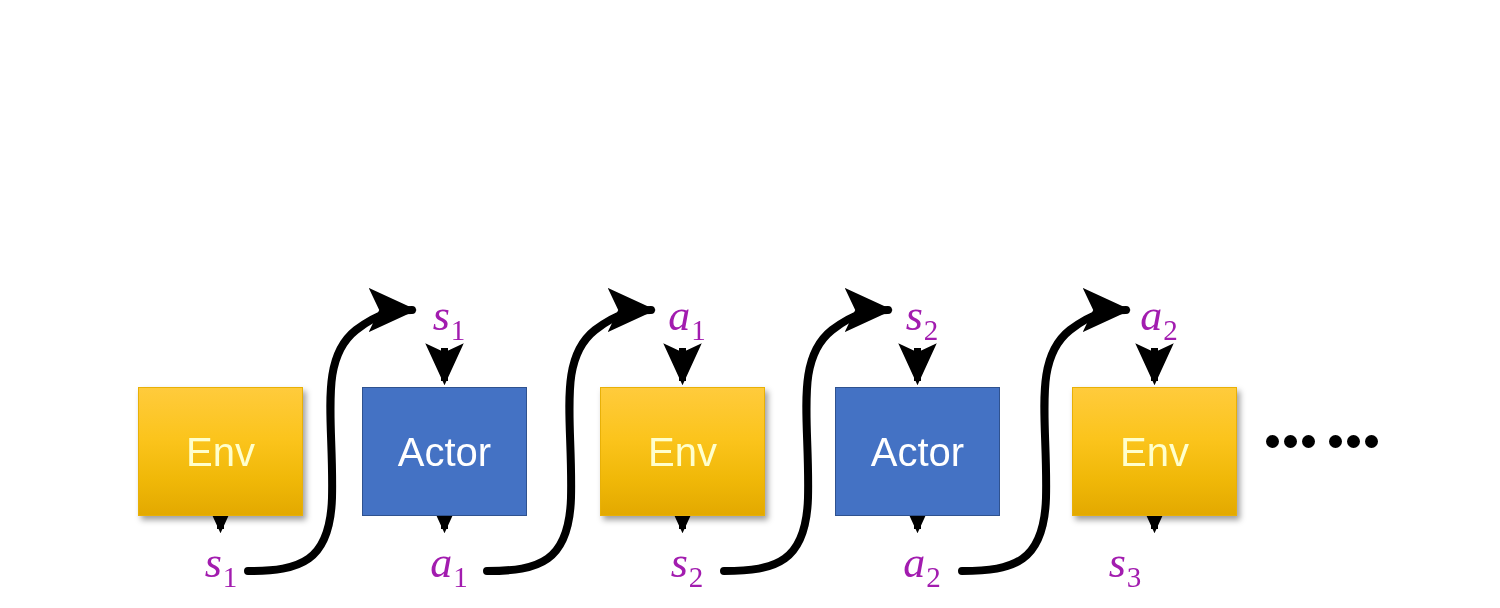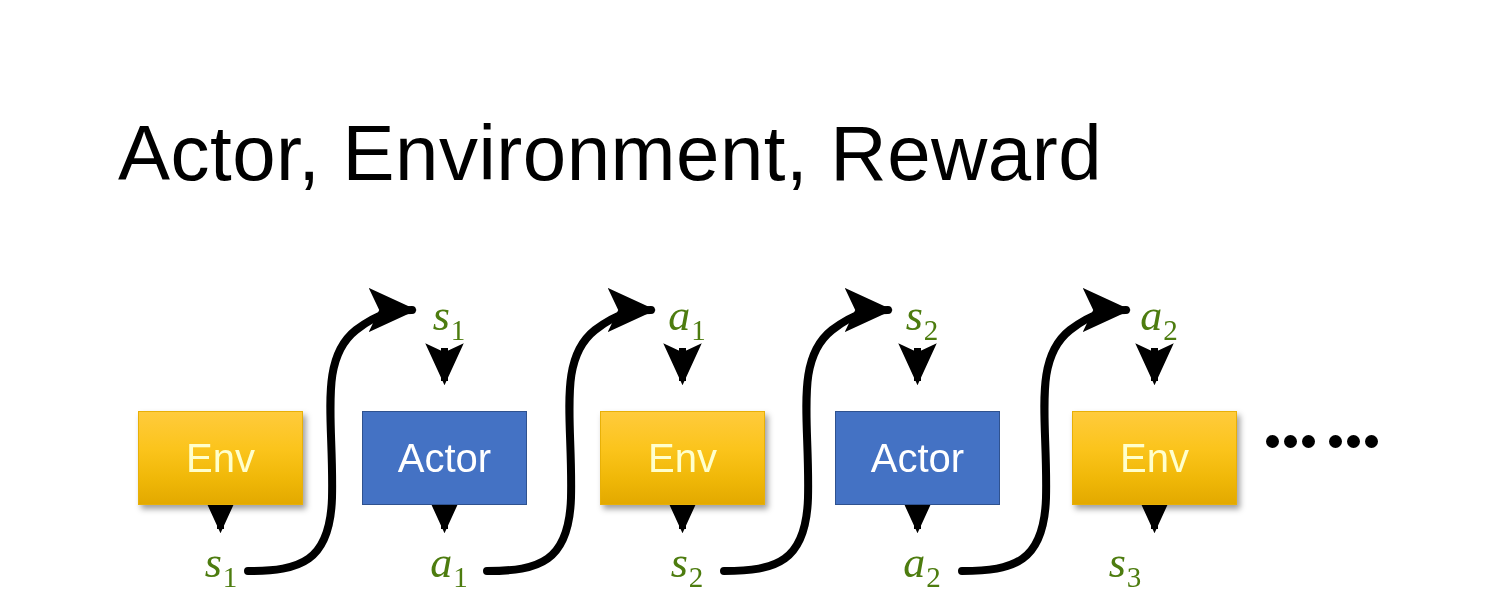--- a/index.html
+++ b/index.html
@@ -37,52 +37,51 @@
     top: 0;
     width: 1500px;
     height: 608px;
     pointer-events: none;
   }
 
   
   .node-box {
     position: absolute;
     width: 165px;
-    height: 94px;
+    height: 129px;
     box-sizing: border-box;
     display: flex;
     align-items: center;
     justify-content: center;
     font-family: "Liberation Sans", sans-serif;
     font-size: 40px;
     font-weight: 400;
     line-height: 1;
     white-space: nowrap;
-    margin-top: 24px;
   }
   .node-box.env {
     background: linear-gradient(180deg, #FFCB3C 0%, #FBC41C 40%, #F0B808 72%, #E3A900 100%);
     border: 1px solid #E8B007;
     color: #FFFFCC;
     box-shadow: 3px 4px 6px rgba(0,0,0,0.38);
   }
   .node-box.actor {
     background: #4472C4;
     border: 1px solid #2F528F;
     color: #FFFFFF;
   }
 
   
   .math-label {
     position: absolute;
     font-family: "Liberation Serif", serif;
     font-style: italic;
     font-size: 44px;
     line-height: 1;
-    color: #4d7c0f;
+    color: #a21caf;
     white-space: nowrap;
     transform: translateX(-50%);
   }
   .math-label .sub {
     font-style: normal;
     font-size: 0.66em;
     vertical-align: sub;
     margin-left: 1px;
   }
 
@@ -104,21 +103,20 @@
   #ellipsis .gap {
     width: 4px;
     height: 1px;
   }
 </style>
 </head>
 <body>
 
 <div id="stage">
 
-  <div id="page-title">Actor, Environment, Reward</div>
 
   <svg id="wiring" viewBox="0 0 1500 608" xmlns="http://www.w3.org/2000/svg">
     <defs>
       <marker id="ah" markerWidth="7" markerHeight="7" refX="5.4" refY="3" orient="auto" markerUnits="strokeWidth">
         <path d="M0,0.25 L6,3 L0,5.75 L1.3,3 Z" fill="#000000"></path>
       </marker>
     </defs>
 
     <g stroke="#000000" stroke-width="7" fill="none" marker-end="url(#ah)">
       <line x1="444.5" y1="348" x2="444.5" y2="381"></line>

